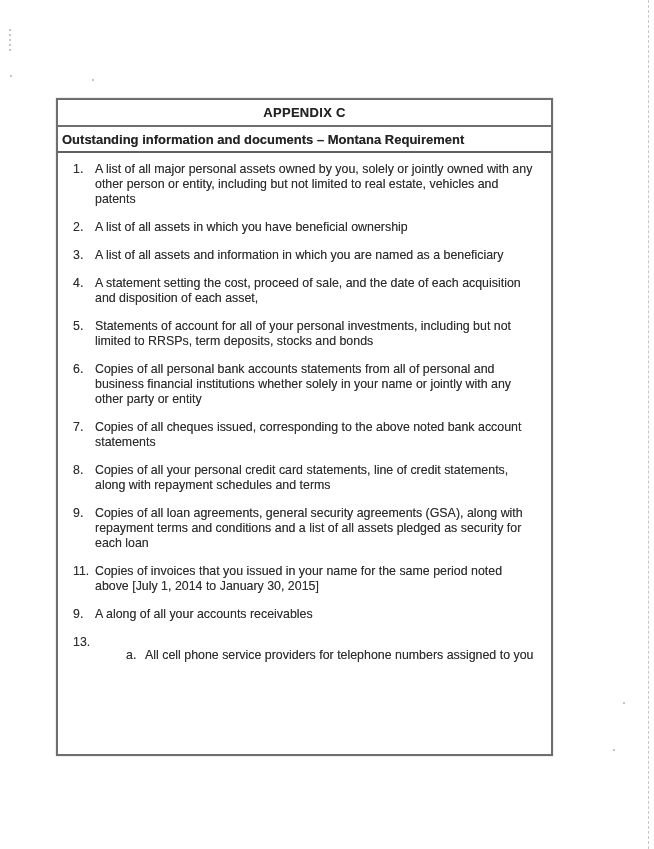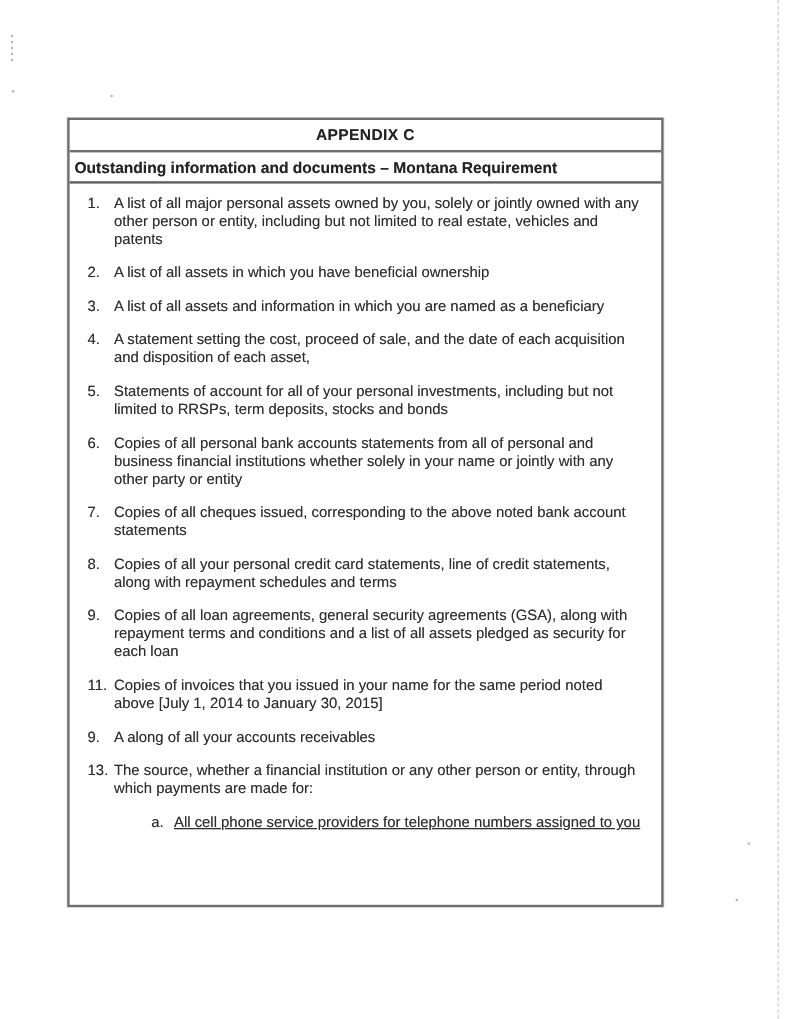--- a/index.html
+++ b/index.html
@@ -93,21 +93,20 @@
   .sub-item {
     display: flex;
     margin-top: 13px;
     margin-left: 31px;
   }
   .sub-item-marker {
     flex: 0 0 19px;
   }
   .sub-item-text {
     flex: 1;
-    text-decoration: underline;
   }
 </style>
 </head>
 <body>
 
 <div class="page">
 
   <div class="scan-edge-line"></div>
   <div class="scan-speck" style="left:9px; top:29px;"></div>
   <div class="scan-speck" style="left:9px; top:34px;"></div>
@@ -181,21 +180,20 @@
 
       <div class="list-item">
         <span class="item-number">9.</span>
         <span class="item-text">A along of all your accounts receivables</span>
       </div>
 
 
       <div class="list-item">
         <span class="item-number">13.</span>
         <span class="item-text">
-          <span>The source, whether a financial institution or any other person or entity, through which payments are made for:</span>
           <span class="sub-item">
             <span class="sub-item-marker">a.</span>
             <span class="sub-item-text">All cell phone service providers for telephone numbers assigned to you</span>
           </span>
         </span>
       </div>
 
     </div>
   </div>
 </div>

